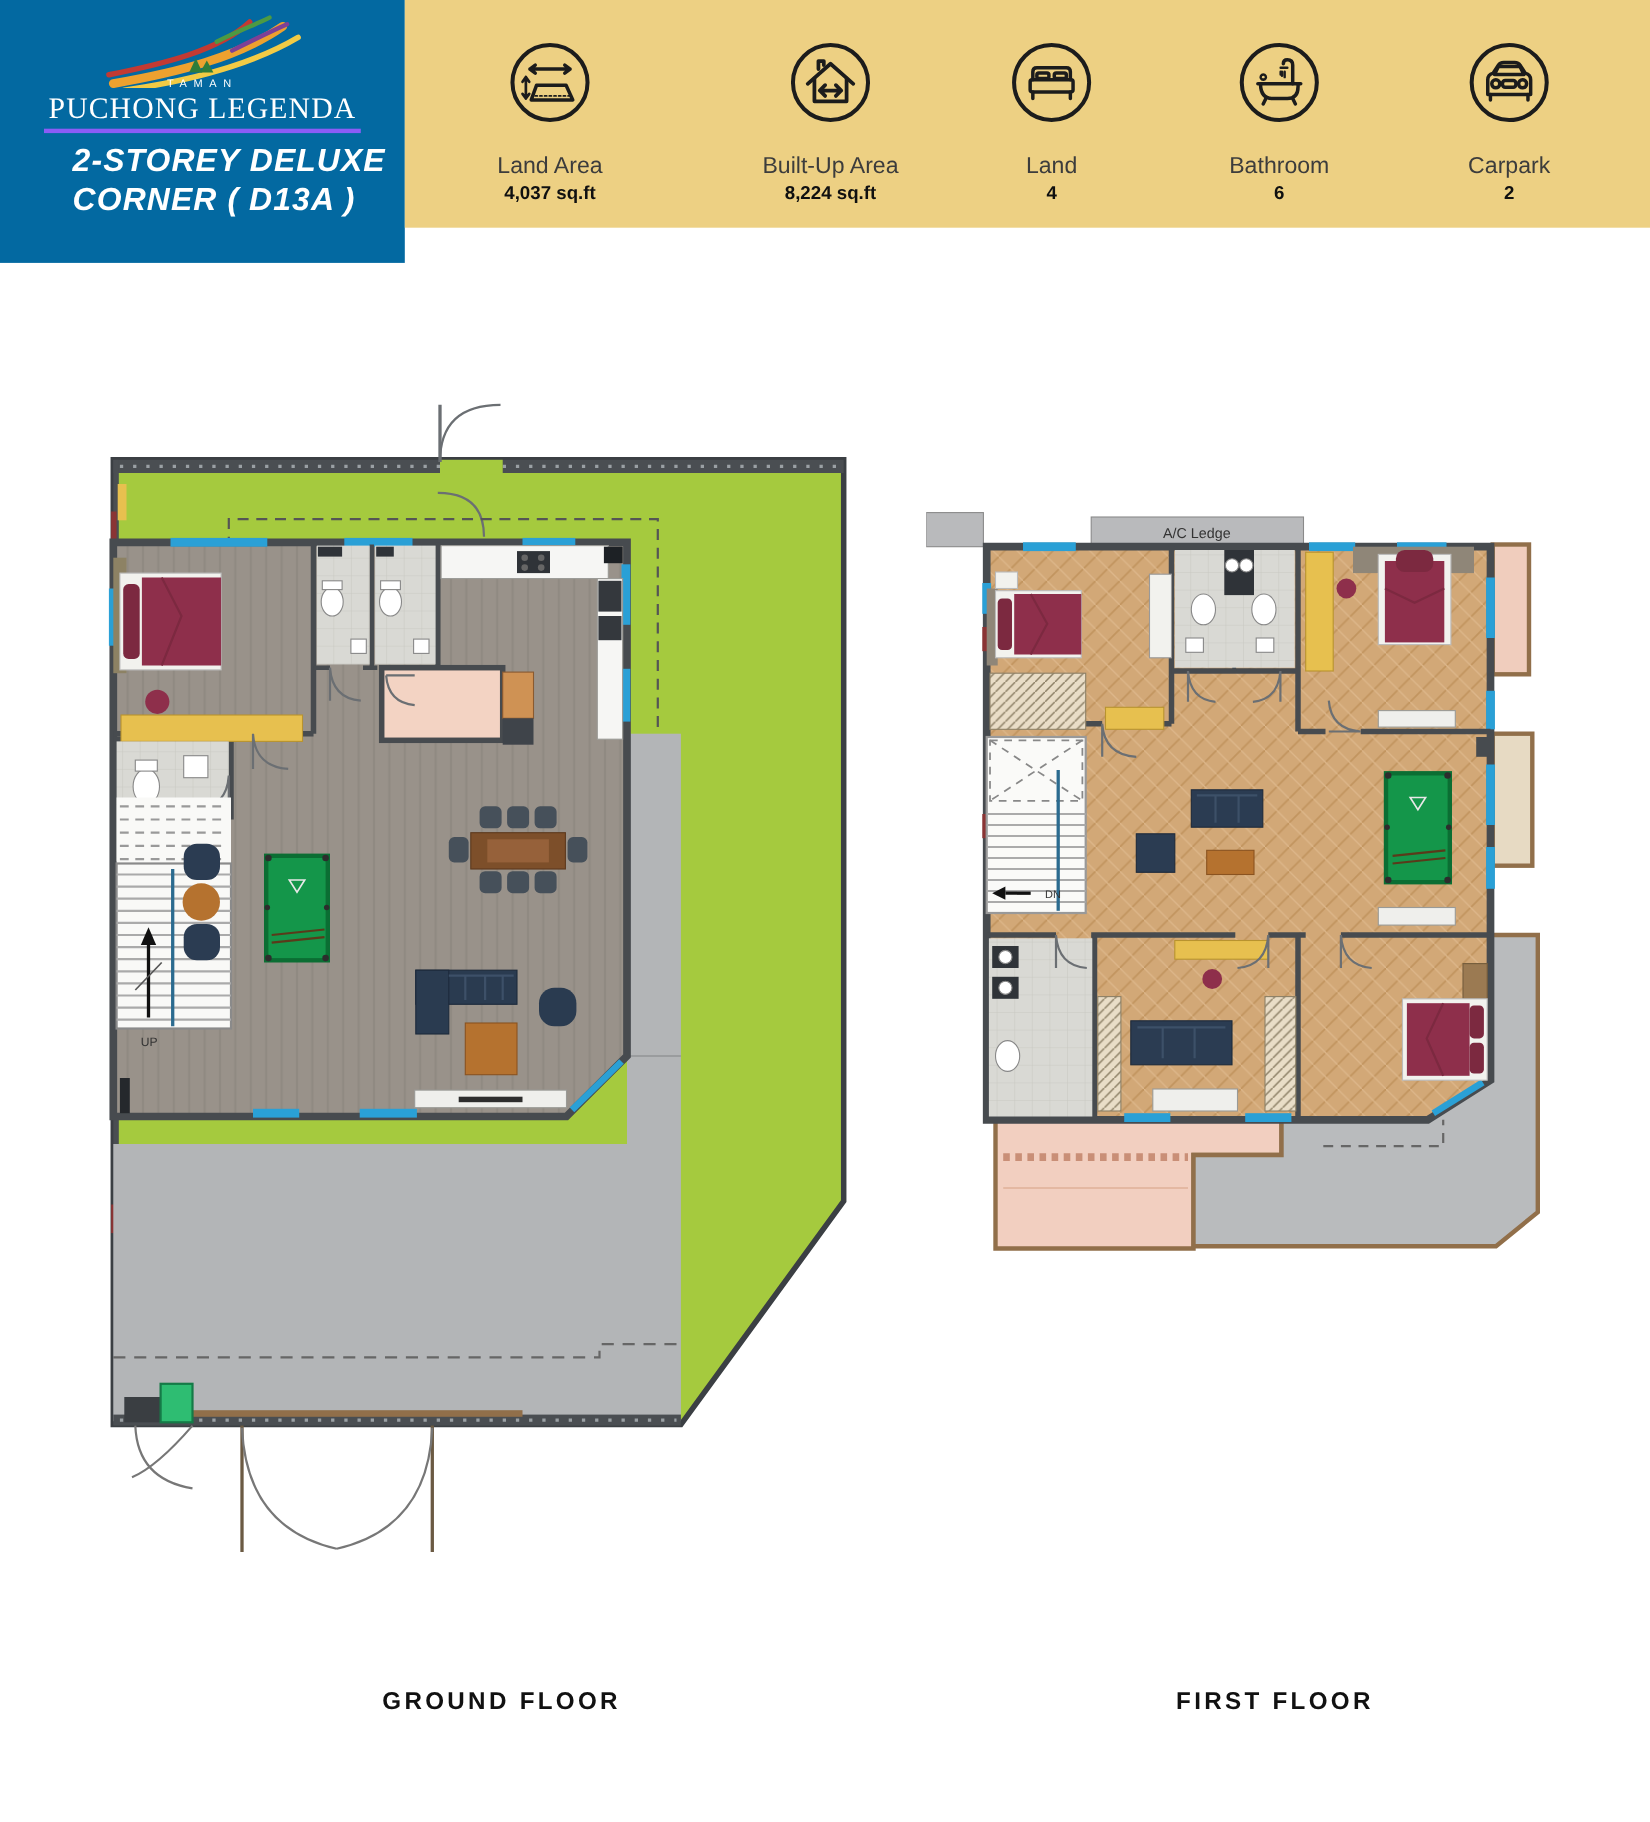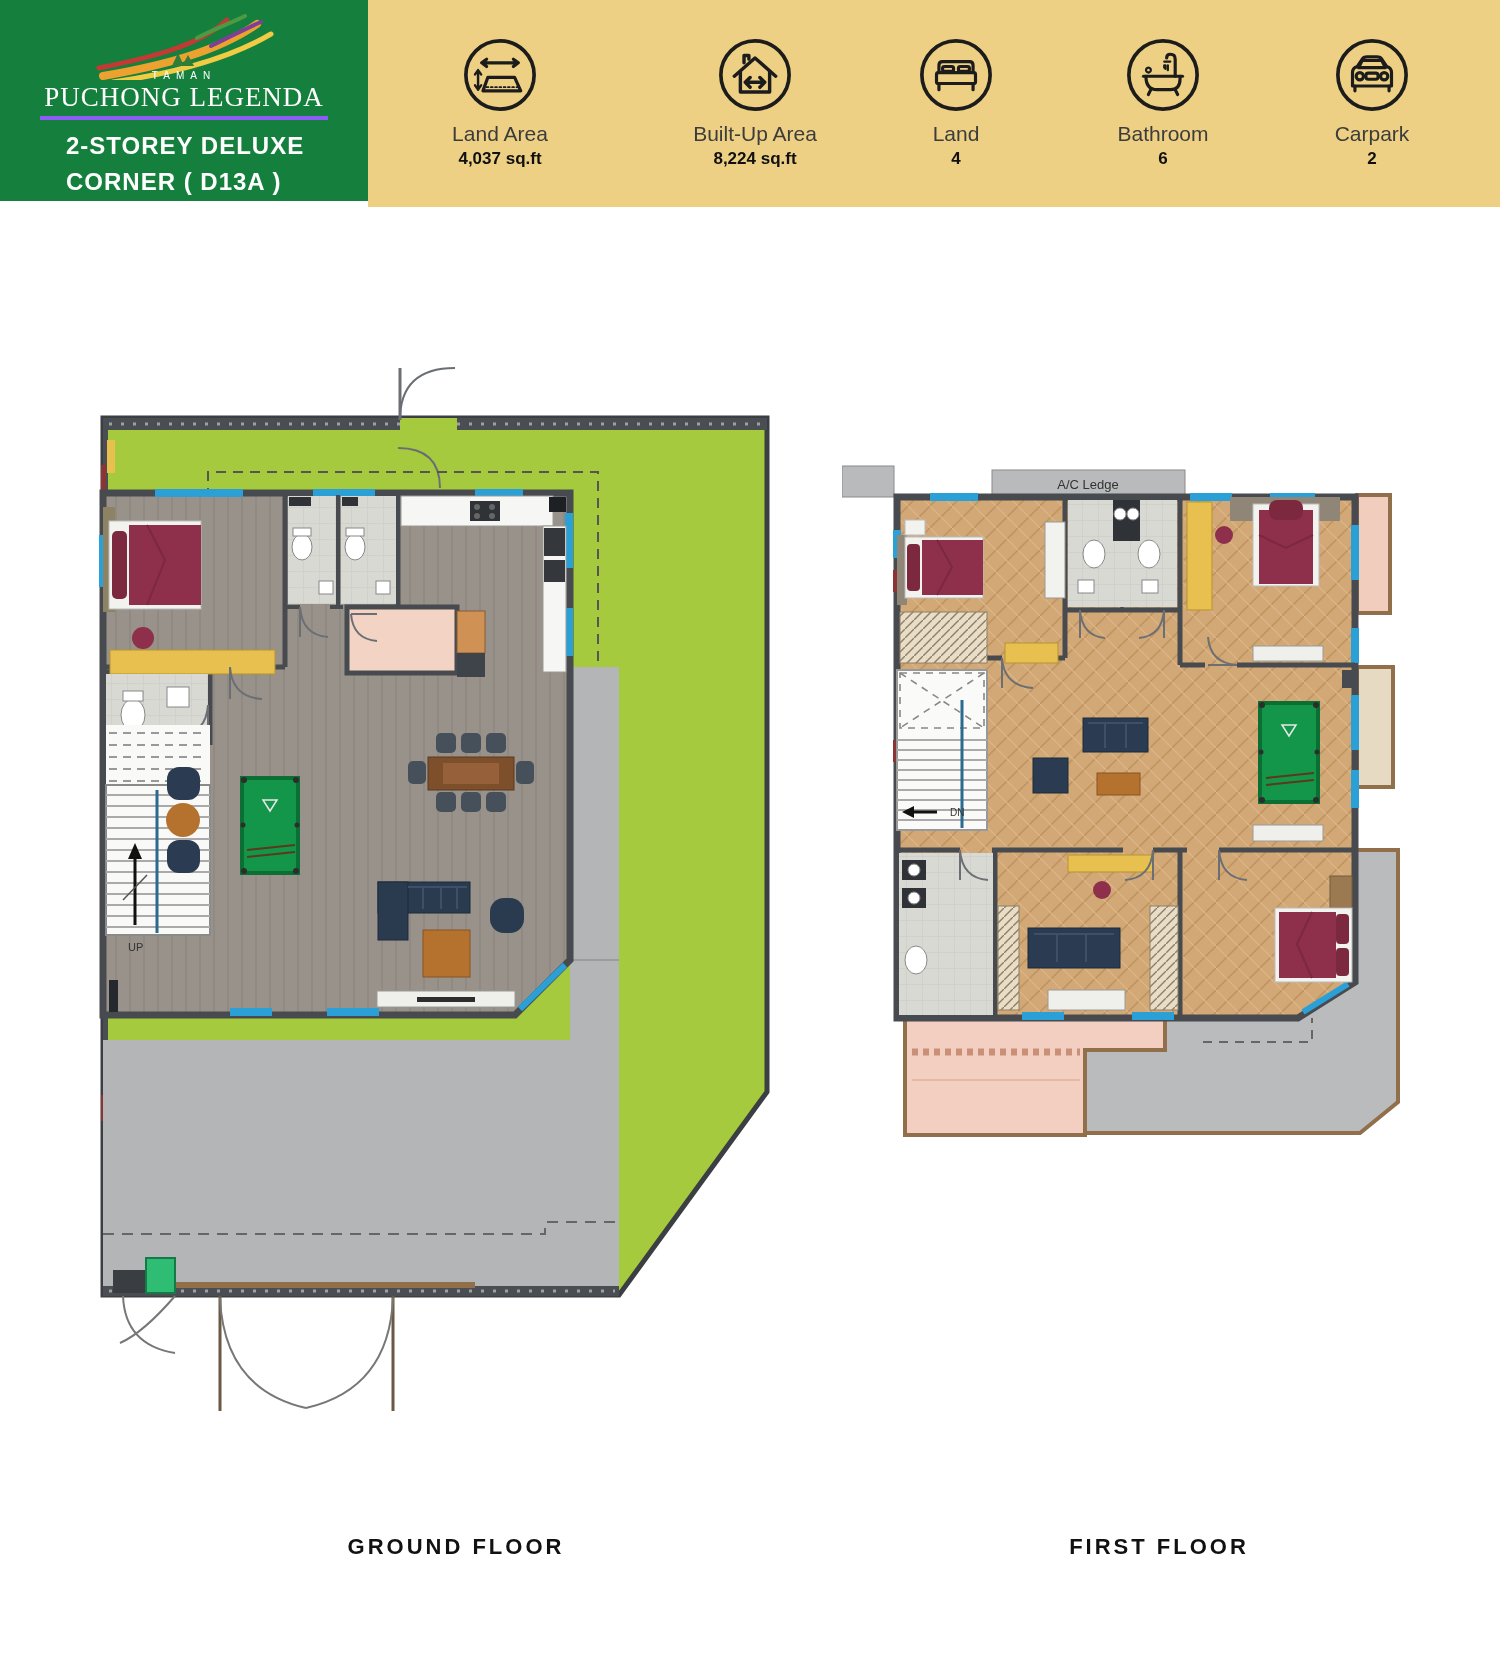--- a/index.html
+++ b/index.html
@@ -1,30 +1,30 @@
 <!DOCTYPE html>
 <html><head>
 <meta charset="utf-8">
 <style>
   html,body{margin:0;padding:0;background:#ffffff;}
   body{font-family:"Liberation Sans",sans-serif;}
   #page{position:relative;width:1500px;height:1656px;background:#ffffff;overflow:hidden;}
 
   
-  #brand-panel{position:absolute;left:0;top:0;width:368px;height:201px;background:#15803d;}
+  #brand-panel{position:absolute;left:0;top:0;width:368px;height:239px;background:#0369a1;}
   #banner{position:absolute;left:368px;top:0;width:1132px;height:207px;background:#edd083;}
   .logo-wrap{position:absolute;left:0;top:6px;width:368px;text-align:center;}
   .logo-tagline{color:#fff;font-size:10px;letter-spacing:6px;margin-top:-14px;}
   .logo-brand{color:#fff;font-family:"Liberation Serif",serif;font-size:27px;letter-spacing:1px;
               border-bottom:4px solid #8b5cf6;display:inline-block;padding:0 4px 3px 4px;margin-top:1px;}
-  .unit-title{position:absolute;left:66px;top:128px;color:#fff;font-size:24px;font-weight:bold;
-              line-height:36px;letter-spacing:1px;}
+  .unit-title{position:absolute;left:66px;top:128px;color:#fff;font-size:29px;font-weight:bold;
+              font-style:italic;line-height:36px;letter-spacing:1px;}
   .stat{position:absolute;top:36px;width:176px;text-align:center;}
   .stat .ring{display:inline-block;}
-  .stat .lbl{font-size:21px;color:#3c3c3c;margin-top:4px;}
+  .stat .lbl{font-size:21px;color:#3c3c3c;margin-top:20px;}
   .stat .val{font-size:17px;color:#101010;font-weight:bold;margin-top:3px;}
 
   
   #ground-plan{position:absolute;left:95px;top:360px;}
   #first-plan{position:absolute;left:842px;top:440px;}
   .caption{position:absolute;top:1534px;width:400px;text-align:center;font-size:22px;font-weight:bold;
            letter-spacing:3px;color:#111;}
   #caption-ground{left:256px;}
   #caption-first{left:959px;text-align:center;}
 

